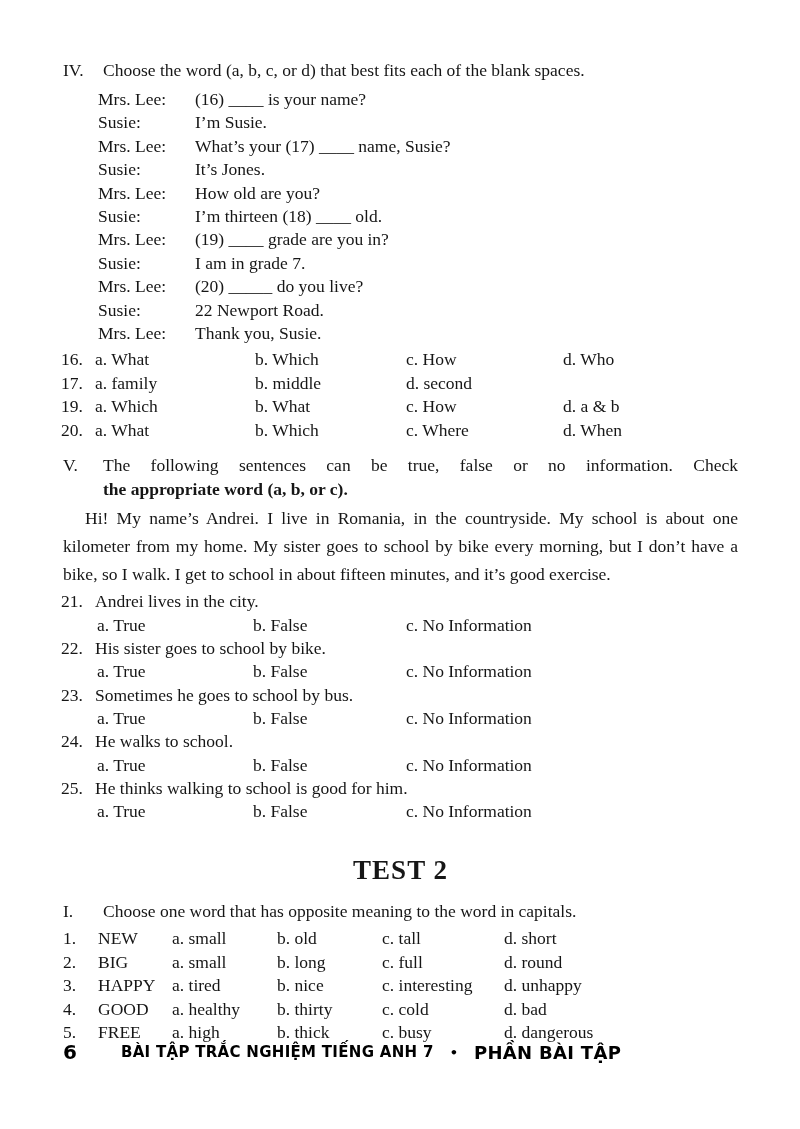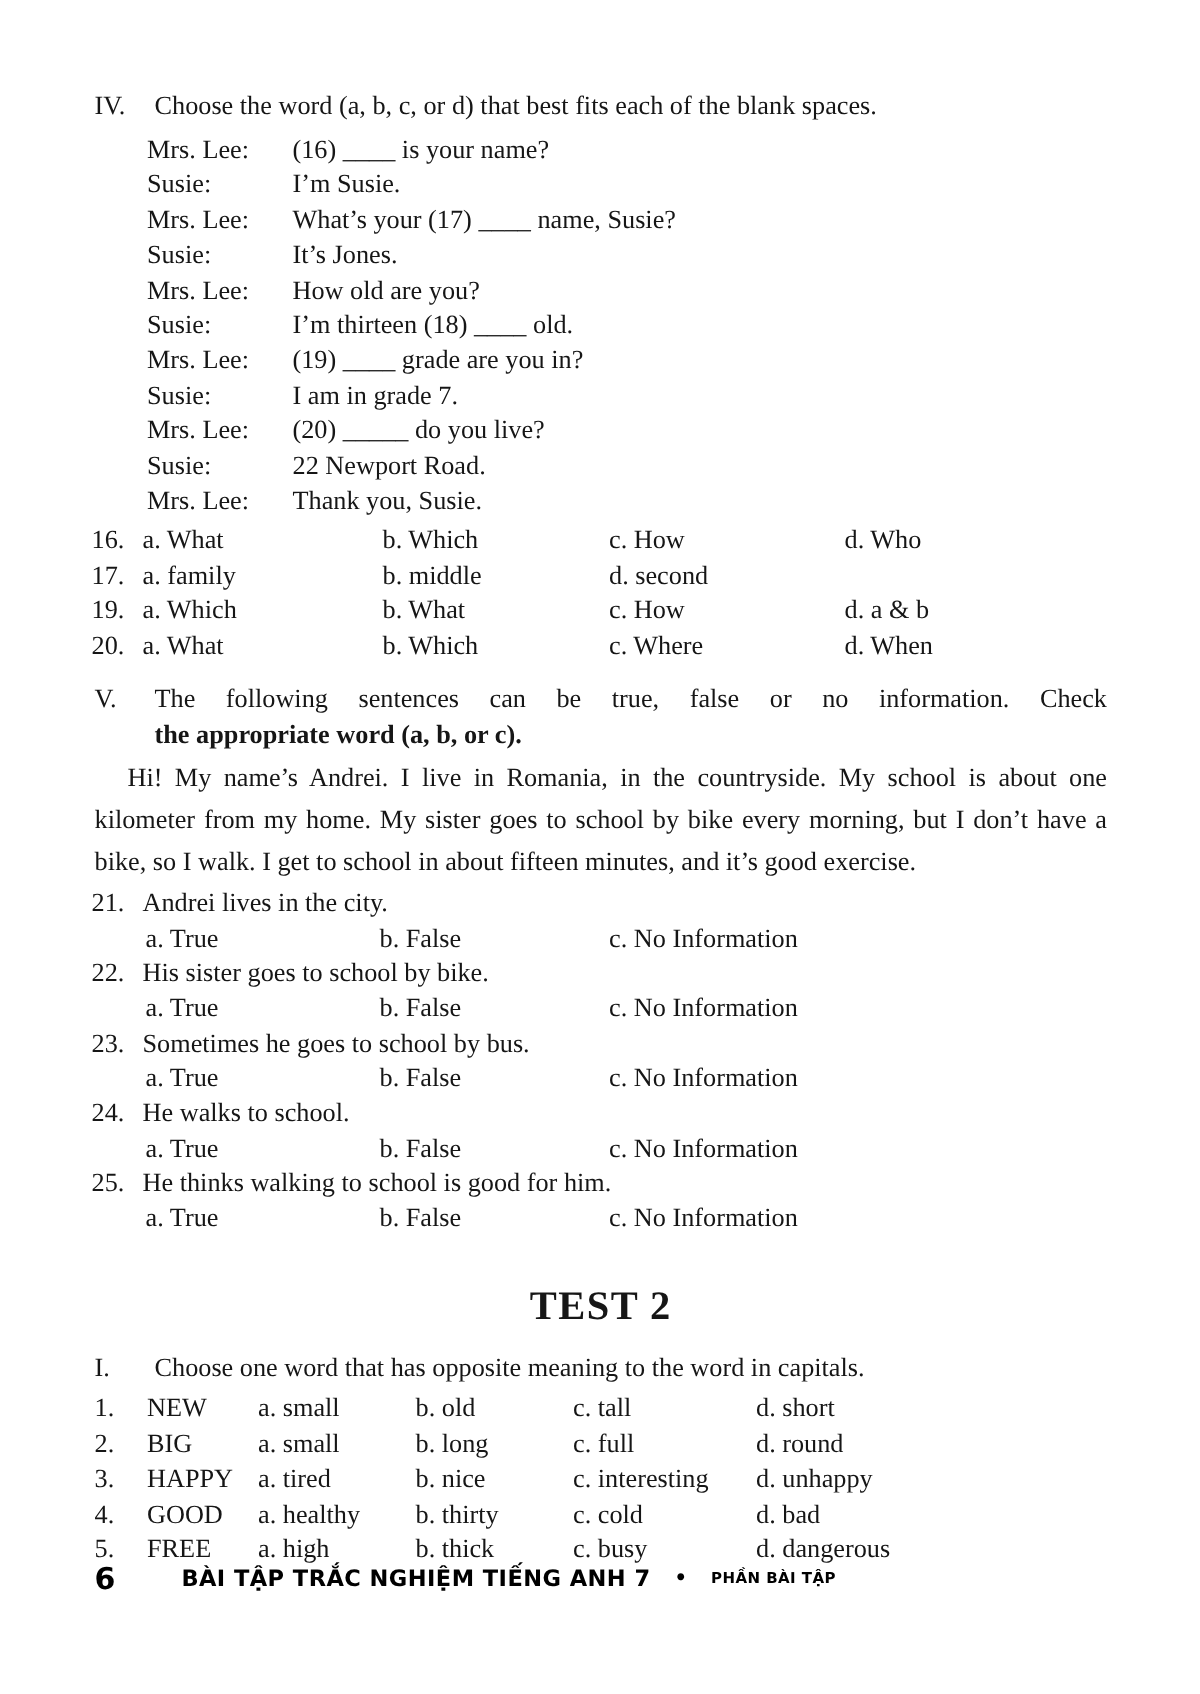--- a/index.html
+++ b/index.html
@@ -61,21 +61,21 @@
     position:absolute;
     left:63px;top:1040px;
     display:flex;align-items:center;
     font-family:"DejaVu Sans", sans-serif;
     font-weight:bold;
     color:#000;
   }
   .page-num{font-size:20px;margin-right:44px;}
   .book-title{font-size:15px;letter-spacing:0.3px;}
   .footer-bullet{font-size:13px;margin:0 16px;}
-  .footer-section{font-size:10px;letter-spacing:0.3px;}
+  .footer-section{font-size:18px;letter-spacing:0.3px;}
 </style>
 </head>
 <body>
 
 <div class="page">
 
   <div class="sec-heading">
     <span class="sec-label">IV.</span>
     <span class="h-text">Choose the word (a, b, c, or d) that best fits each of the blank spaces.</span>
   </div>

